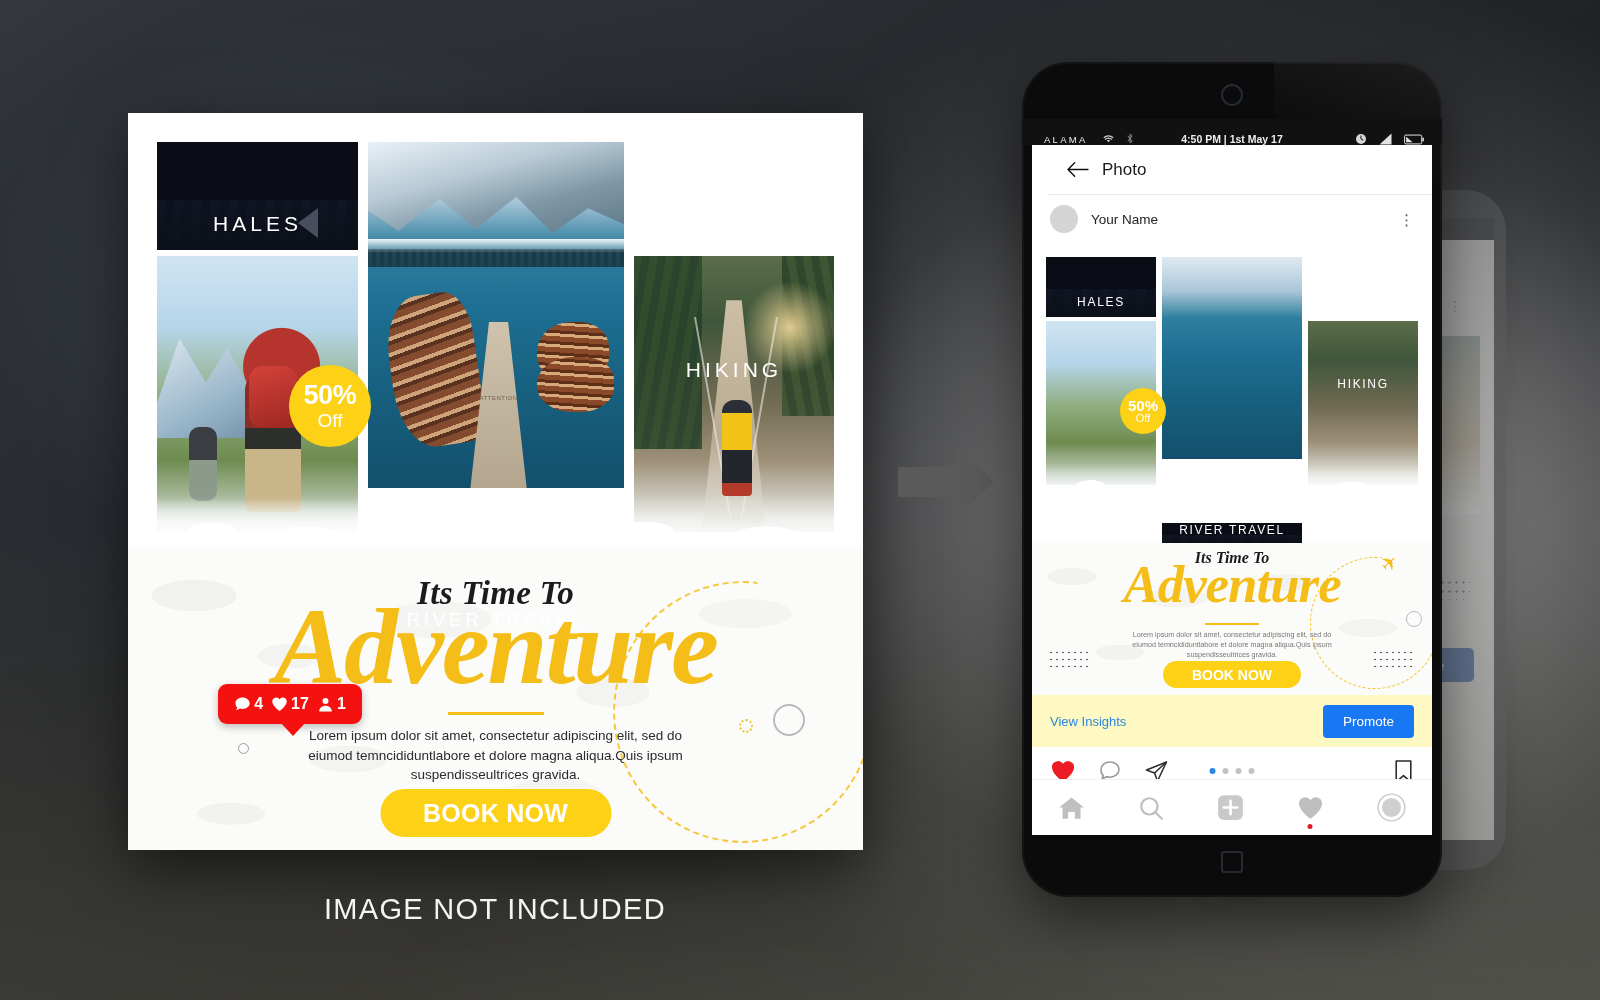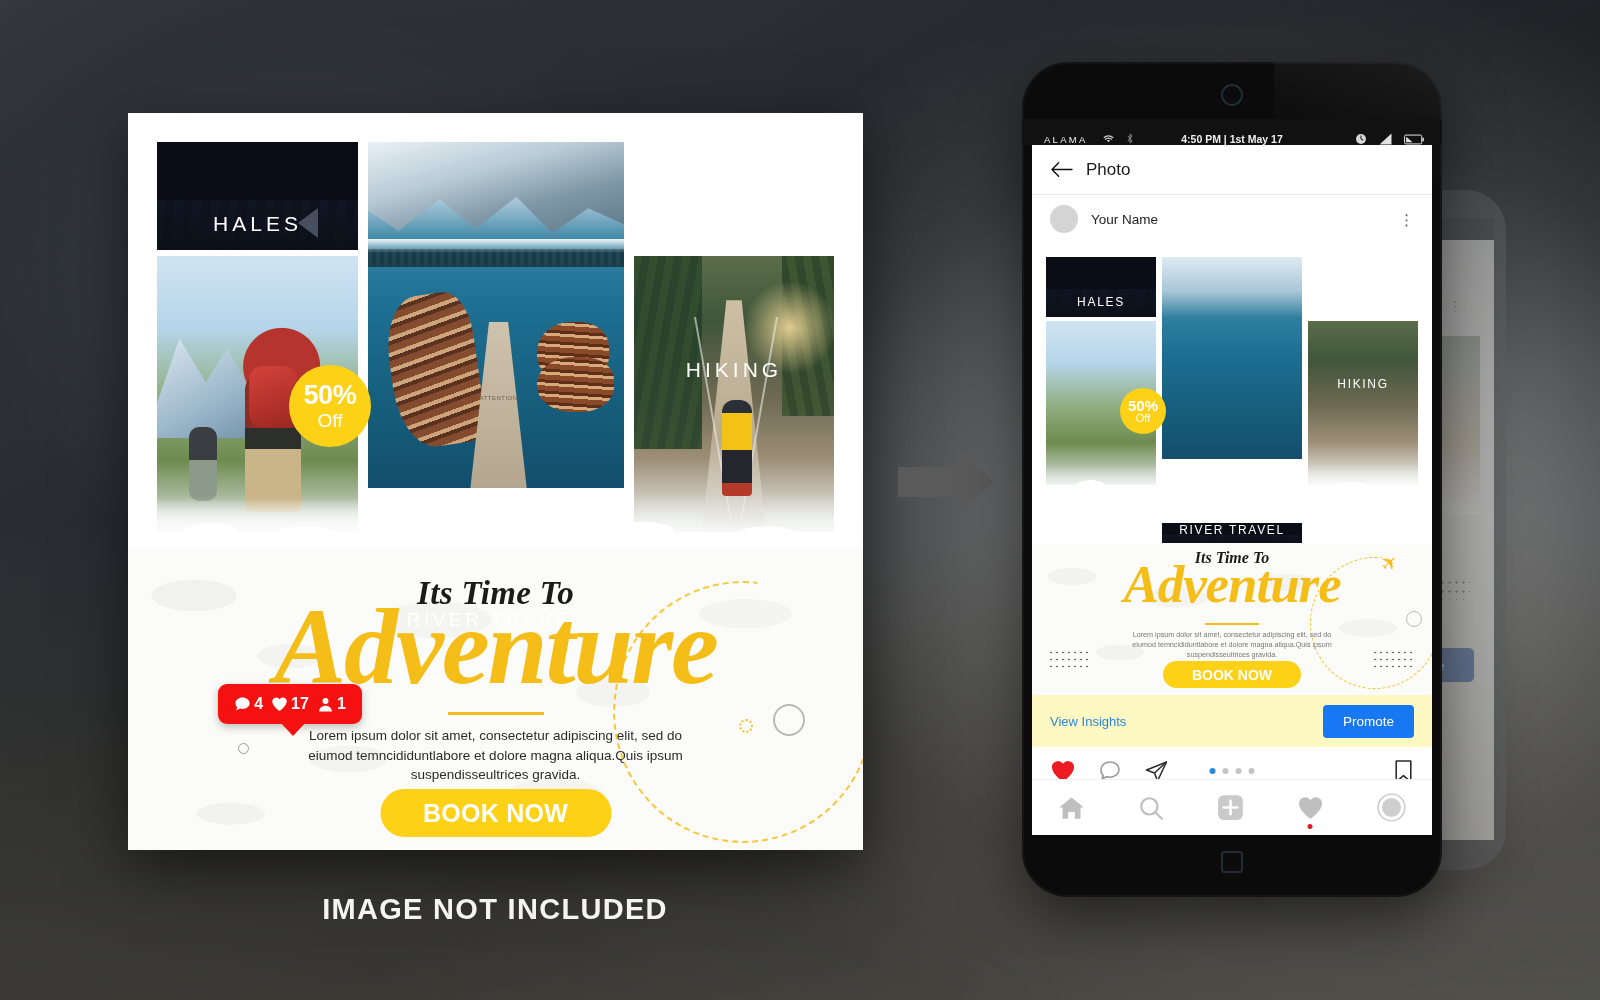--- a/index.html
+++ b/index.html
@@ -193,21 +193,21 @@
     clip-path: polygon(0 0, 55% 0, 100% 62%, 100% 100%, 0 100%); }
   #ring1 { position:absolute; left:645px; top:157px; width:32px; height:32px;
     border:2px solid #b9b9b9; border-radius:50%; }
   #ring2 { position:absolute; left:611px; top:172px; width:14px; height:14px;
     border:2px dotted #f0c23a; border-radius:50%; }
   #ring3 { position:absolute; left:110px; top:196px; width:11px; height:11px;
     border:1.6px solid #9e9e9e; border-radius:50%; }
 
   #not-included {
     position:absolute; left:0; top:893px; width:990px; text-align:center;
-    color:#f4f4f2; font-size:29px; letter-spacing:.045em; font-weight:700;
+    color:#f4f4f2; font-size:29px; letter-spacing:.045em; font-weight:400;
   }
 
   
   #arrow { position:absolute; left:898px; top:443px; width:98px; height:78px; }
   #arrow svg { width:100%; height:100%; display:block; }
 
   
   #ghost {
     position:absolute; left:1196px; top:190px; width:310px; height:680px;
     border-radius:40px; background:#56585a; opacity:.55;
@@ -256,21 +256,21 @@
   }
   #statusbar .carrier { margin-left:22px; letter-spacing:.24em; font-size:9.5px; }
   #statusbar .mid { position:absolute; left:50%; transform:translateX(-50%);
     font-size:10.5px; font-weight:700; white-space:nowrap; }
   #statusbar .right { position:absolute; right:18px; display:flex; align-items:center; gap:11px; }
 
   #screen { position:absolute; left:10px; top:83px; right:10px; height:690px;
     background:#fff; overflow:hidden; }
 
   #appbar { height:50px; display:flex; align-items:center; gap:13px; padding:0 18px;
-    border-bottom:1px solid #e9e9e9; }
+    border-bottom:1px solid #e9e9e9;margin-left:16px; }
   #appbar .title { font-size:17px; color:#1a1a1a; }
 
   #userrow { height:48px; display:flex; align-items:center; padding:0 18px; gap:13px; }
   #avatar { width:28px;height:28px;border-radius:50%; background:#d4d4d4; }
   #userrow .uname { font-size:13.5px; color:#222; flex:1; }
   #kebab { color:#555; font-size:15px; line-height:5px; letter-spacing:0; }
 
   
   #pphoto { position:relative; height:300px; background:#fff; overflow:hidden; }
   #pgrid { position:absolute; left:14px; top:14px; width:372px; height:228px; }

